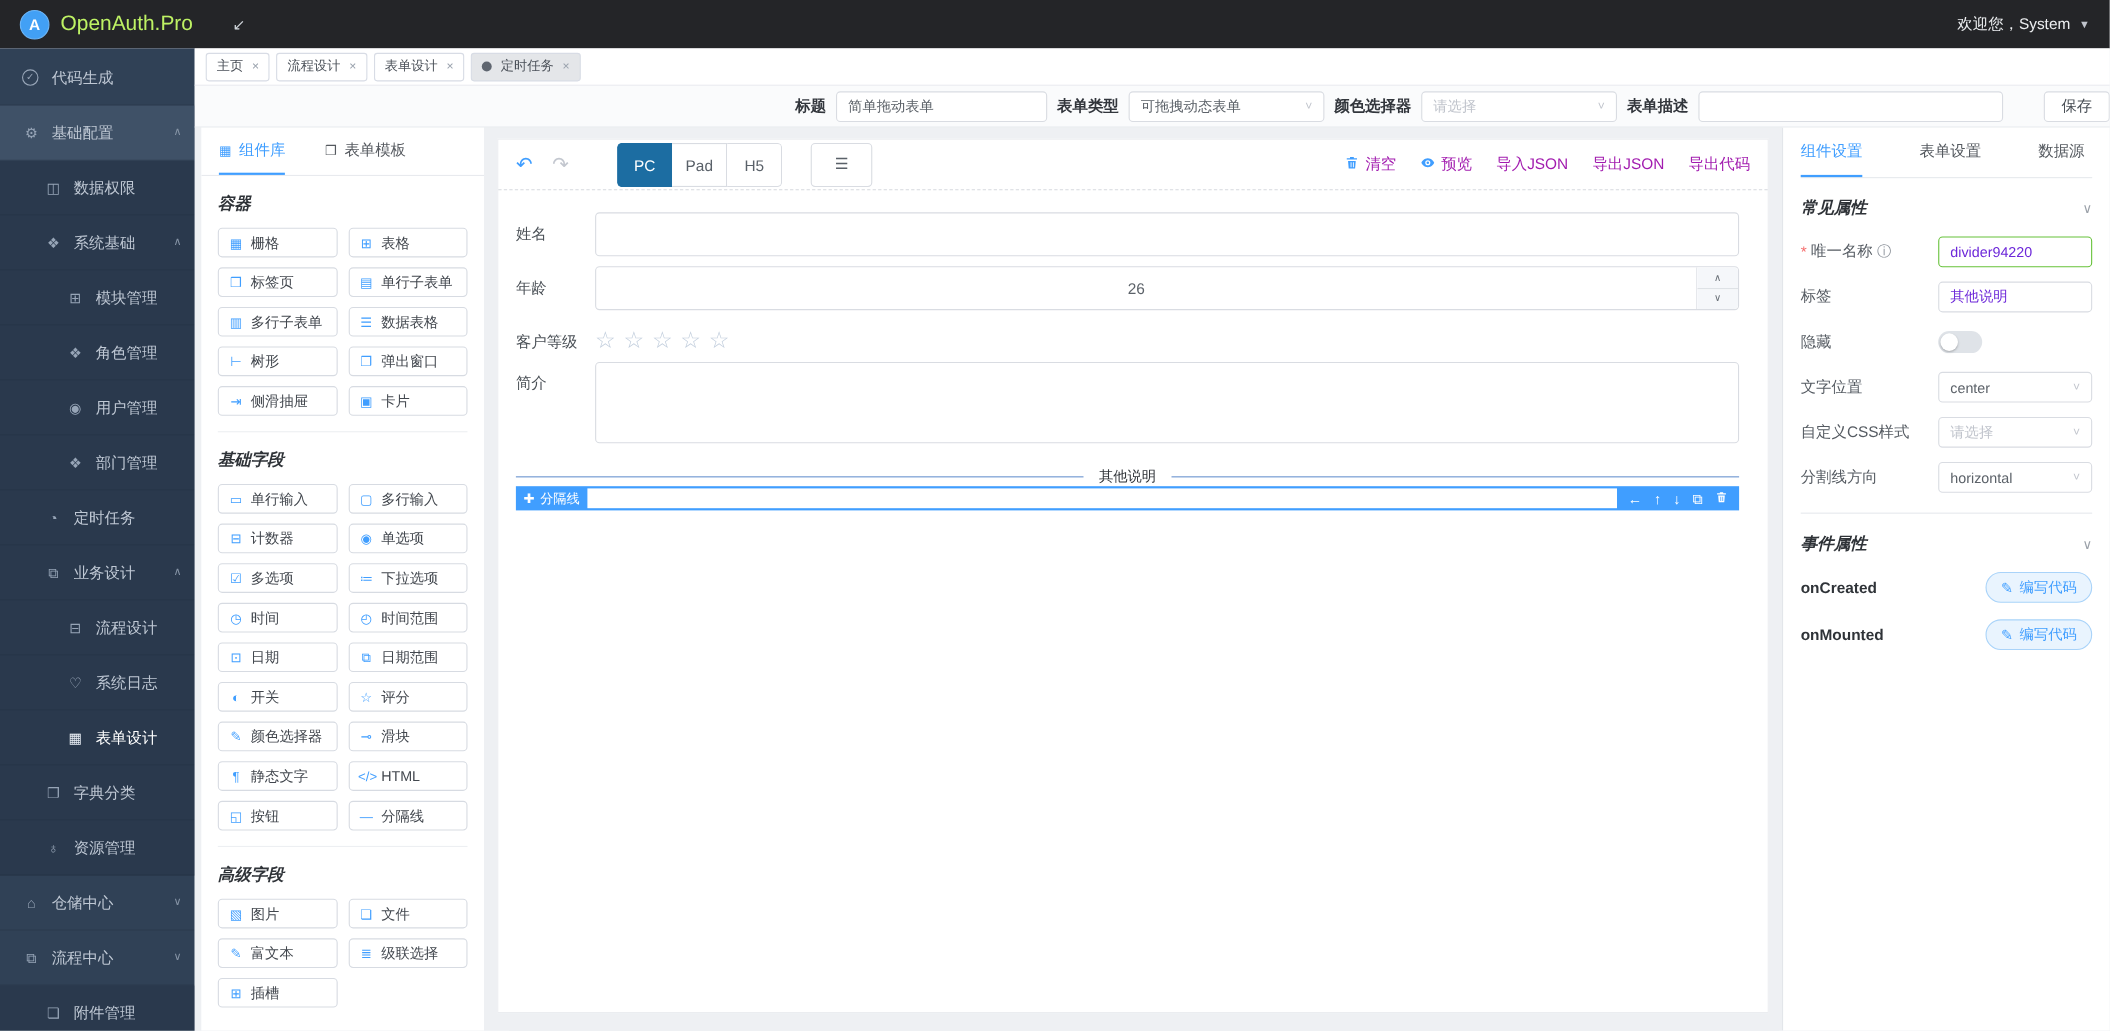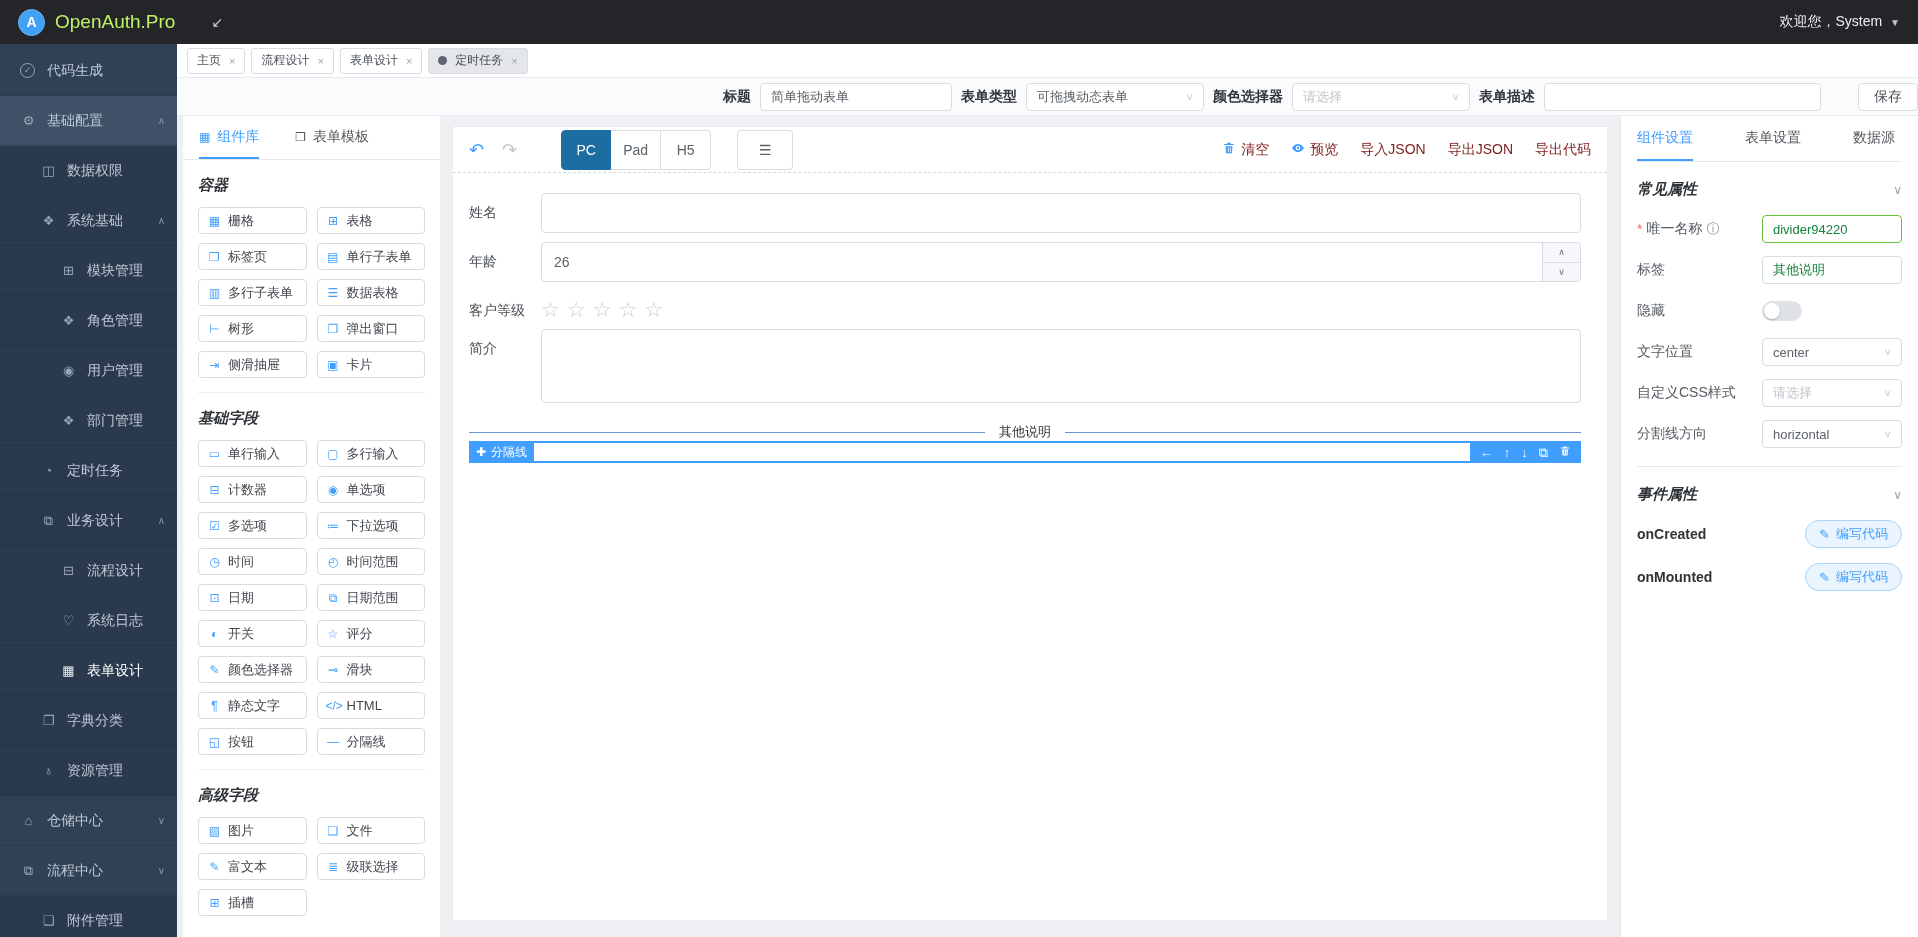--- a/index.html
+++ b/index.html
@@ -69,29 +69,29 @@
   .cv-bar{height:46px;display:flex;align-items:center;padding:0 16px;border-bottom:1px dashed #d6d9de;flex:none;}
   .undo{color:#409eff;font-size:18px;cursor:pointer;}
   .redo{color:#c3c7cf;font-size:18px;margin-left:18px;cursor:pointer;}
   .dev-group{display:flex;margin-left:44px;border-radius:4px;overflow:hidden;}
   .dev{min-width:50px;height:40px;display:flex;align-items:center;justify-content:center;font-size:14px;color:#5a6169;background:#fff;border:1px solid #d9dce2;border-left-width:0;padding:0 12px;cursor:pointer;}
   .dev:first-child{border-left-width:1px;border-radius:4px 0 0 4px;}
   .dev:last-child{border-radius:0 4px 4px 0;}
   .dev.active{background:#1c6da2;border-color:#1c6da2;color:#fff;}
   .outline-btn{width:56px;height:40px;border:1px solid #d9dce2;border-radius:4px;margin-left:26px;display:flex;align-items:center;justify-content:center;color:#5a6169;font-size:14px;cursor:pointer;}
   .cv-links{margin-left:auto;display:flex;gap:22px;}
-  .cv-link{color:#7f1d1d;font-size:14px;display:flex;align-items:center;gap:5px;cursor:pointer;justify-content:center;}
+  .cv-link{color:#a21caf;font-size:14px;display:flex;align-items:center;gap:5px;cursor:pointer;justify-content:center;}
   .cv-link svg{width:14px;height:14px;fill:#409eff;}
   .cv-form{flex:1;padding:20px 26px 0 16px;overflow:hidden;}
   .f-row{display:flex;margin-bottom:9px;}
   .f-label{width:72px;padding-top:11px;font-size:14px;color:#4b5157;font-weight:500;flex:none;}
   .f-ctl{flex:1;min-width:0;}
   .inp{height:40px;border:1px solid #d9dce2;border-radius:4px;background:#fff;width:100%;font-size:14px;color:#5c6269;padding:0 12px;outline:none;font-family:inherit;}
   .num-wrap{position:relative;}
-  .num-wrap .inp{padding-right:68px;}
+  .num-wrap .inp{text-align:center;padding-right:68px;}
   .spin{position:absolute;top:1px;right:1px;bottom:1px;width:38px;border-left:1px solid #d9dce2;display:flex;flex-direction:column;border-radius:0 4px 4px 0;overflow:hidden;}
   .spin span{flex:1;background:#f5f7fa;display:flex;align-items:center;justify-content:center;font-size:9px;color:#6a7077;cursor:pointer;}
   .spin span:first-child{border-bottom:1px solid #d9dce2;}
   .stars{display:flex;gap:7px;padding-top:8px;font-size:21px;color:#c2cedd;}
   .stars span{cursor:pointer;line-height:1;}
   textarea.inp{height:74px;resize:none;padding-top:10px;}
 
   .dw{margin:16px 0 10px;}
   .dw-line{display:flex;align-items:center;height:18px;}
   .dw-line .line{flex:1;border-top:1px solid #6a93cf;}
@@ -120,21 +120,21 @@
   .pp-tab{display:flex;align-items:center;color:#54595f;border-bottom:2px solid transparent;cursor:pointer;}
   .pp-tab.active{color:#409eff;border-bottom-color:#409eff;}
   .sec-h{display:flex;justify-content:space-between;align-items:center;margin:18px 0 16px;cursor:pointer;}
   .sec-title{font-style:italic;font-weight:700;font-size:15px;color:#2f3338;}
   .sec-caret{color:#9aa0a8;font-size:12px;}
   .pr{display:flex;align-items:center;justify-content:space-between;margin-bottom:13px;min-height:28px;}
   .pr-label{font-size:14px;color:#555b62;display:flex;align-items:center;gap:4px;}
   .req{color:#f56c6c;}
   .info{color:#8d939b;font-size:13px;}
   .pr-ctl{width:140px;flex:none;}
-  .pin{width:100%;height:28px;border:1px solid #d9dce2;border-radius:4px;font-size:13px;color:#15803d;padding:0 10px;background:#fff;outline:none;font-family:inherit;}
+  .pin{width:100%;height:28px;border:1px solid #d9dce2;border-radius:4px;font-size:13px;color:#6d28d9;padding:0 10px;background:#fff;outline:none;font-family:inherit;}
   .pin.green{border-color:#67c23a;}
   .psel{height:28px;border:1px solid #d9dce2;border-radius:4px;display:flex;align-items:center;justify-content:space-between;padding:0 10px;font-size:13px;color:#5c6269;background:#fff;cursor:pointer;}
   .pp-div{border-top:1px solid #e6e9ed;margin-top:18px;}
   .ev{display:flex;justify-content:space-between;align-items:center;margin-bottom:15px;}
   .ev-label{font-weight:700;font-size:14px;color:#2f3338;}
   .ev-btn{display:inline-flex;align-items:center;gap:6px;height:28px;padding:0 13px;border-radius:14px;border:1px solid #a9d3f9;background:#e9f4fe;color:#409eff;font-size:13px;cursor:pointer;}
 </style>
 </head>
 <body>
 

